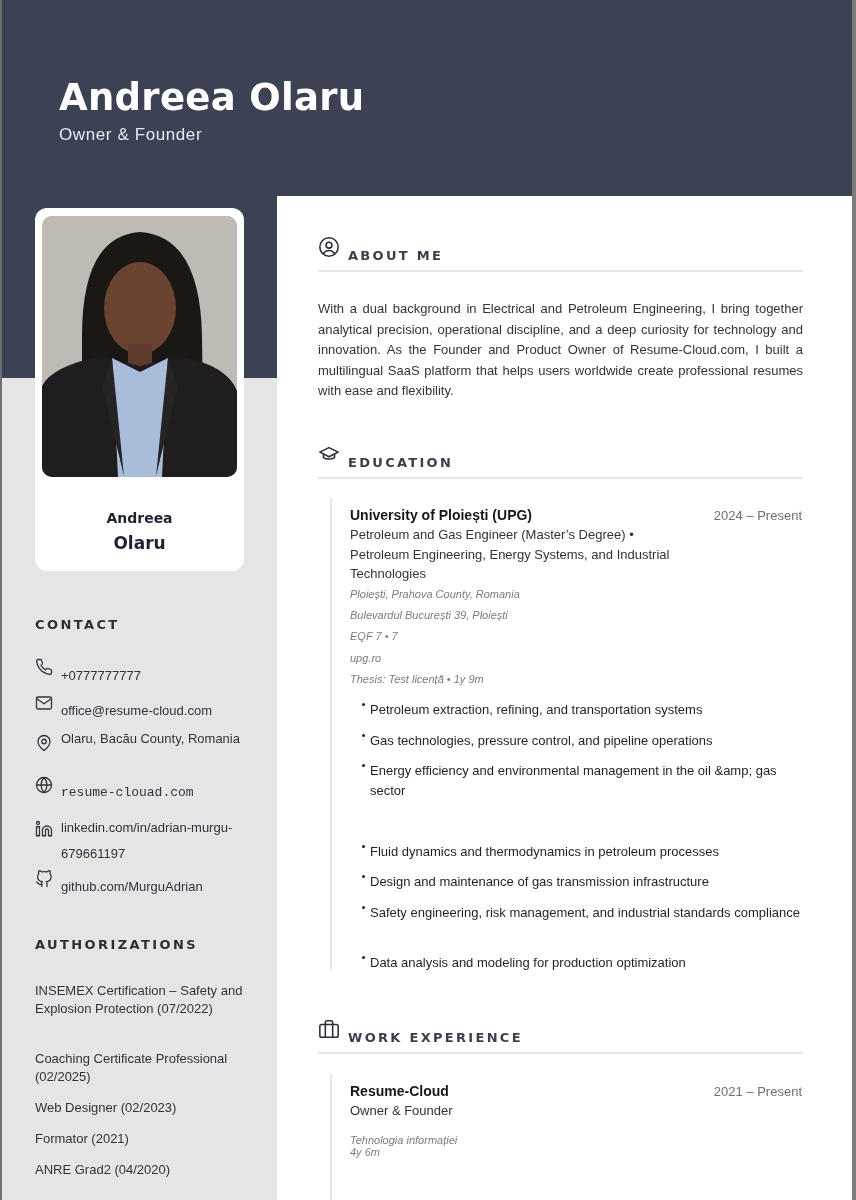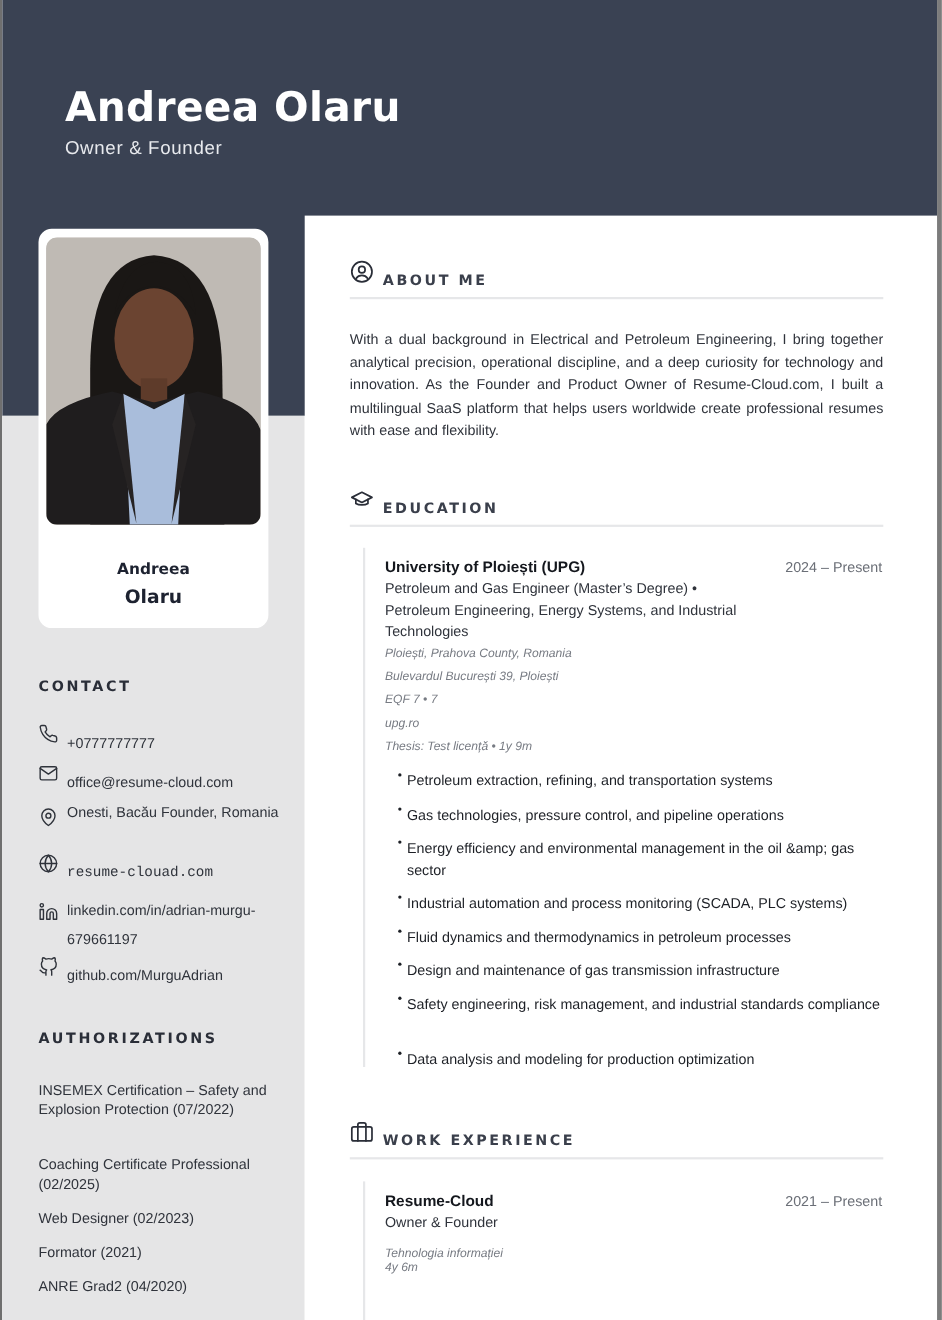--- a/index.html
+++ b/index.html
@@ -142,21 +142,21 @@
     <span class="txt" style="top:4px;">office@resume-cloud.com</span>
   </div>
 
   <div class="contact-item" style="top:734px;">
     <span class="ico">
       <svg width="18" height="18" viewBox="0 0 24 24" fill="none" stroke="#2f333b" stroke-width="1.7" stroke-linecap="round" stroke-linejoin="round">
           <path d="M20 10c0 6-8 12-8 12s-8-6-8-12a8 8 0 0 1 16 0z"></path>
           <circle cx="12" cy="10" r="3"></circle>
         </svg>
     </span>
-    <span class="txt" style="top:-5px; line-height:19px;">Onesti, Bacău Founder, Romania</span>
+    <span class="txt" style="top:-5px; line-height:19px;">Olaru, Bacău County, Romania</span>
   </div>
 
   <div class="contact-item" style="top:776px;">
     <span class="ico">
       <svg width="18" height="18" viewBox="0 0 24 24" fill="none" stroke="#2f333b" stroke-width="1.7" stroke-linecap="round" stroke-linejoin="round">
           <circle cx="12" cy="12" r="10"></circle>
           <path d="M2 12h20"></path>
           <path d="M12 2a15.3 15.3 0 0 1 4 10 15.3 15.3 0 0 1-4 10 15.3 15.3 0 0 1-4-10 15.3 15.3 0 0 1 4-10z"></path>
         </svg>
     </span>
@@ -218,21 +218,20 @@
   <div class="entry-line" style="top:525px;">Petroleum and Gas Engineer (Master’s Degree) • Petroleum Engineering, Energy Systems, and Industrial Technologies</div>
   <div class="entry-meta" style="top:588px;">Ploiești, Prahova County, Romania</div>
   <div class="entry-meta" style="top:609px;">Bulevardul București 39, Ploiești</div>
   <div class="entry-meta" style="top:630px;">EQF 7 • 7</div>
   <div class="entry-meta" style="top:652px;">upg.ro</div>
   <div class="entry-meta" style="top:673px;">Thesis: Test licență • 1y 9m</div>
 
   <div class="bullet" style="top:700px;">Petroleum extraction, refining, and transportation systems</div>
   <div class="bullet" style="top:731px;">Gas technologies, pressure control, and pipeline operations</div>
   <div class="bullet" style="top:761px;">Energy efficiency and environmental management in the oil &amp;amp; gas sector</div>
-  <div class="bullet" style="top:811px;">Industrial automation and process monitoring (SCADA, PLC systems)</div>
   <div class="bullet" style="top:842px;">Fluid dynamics and thermodynamics in petroleum processes</div>
   <div class="bullet" style="top:872px;">Design and maintenance of gas transmission infrastructure</div>
   <div class="bullet" style="top:903px;">Safety engineering, risk management, and industrial standards compliance</div>
   <div class="bullet" style="top:953px;">Data analysis and modeling for production optimization</div>
 
   <div class="sec-head" style="top:1018px;">
     <span class="ico">
       <svg width="22" height="22" viewBox="0 0 24 24" fill="none" stroke="#2a2e38" stroke-width="1.7" stroke-linecap="round" stroke-linejoin="round">
           <rect x="2" y="7" width="20" height="14" rx="2"></rect>
           <path d="M16 21V5a2 2 0 0 0-2-2h-4a2 2 0 0 0-2 2v16"></path>

